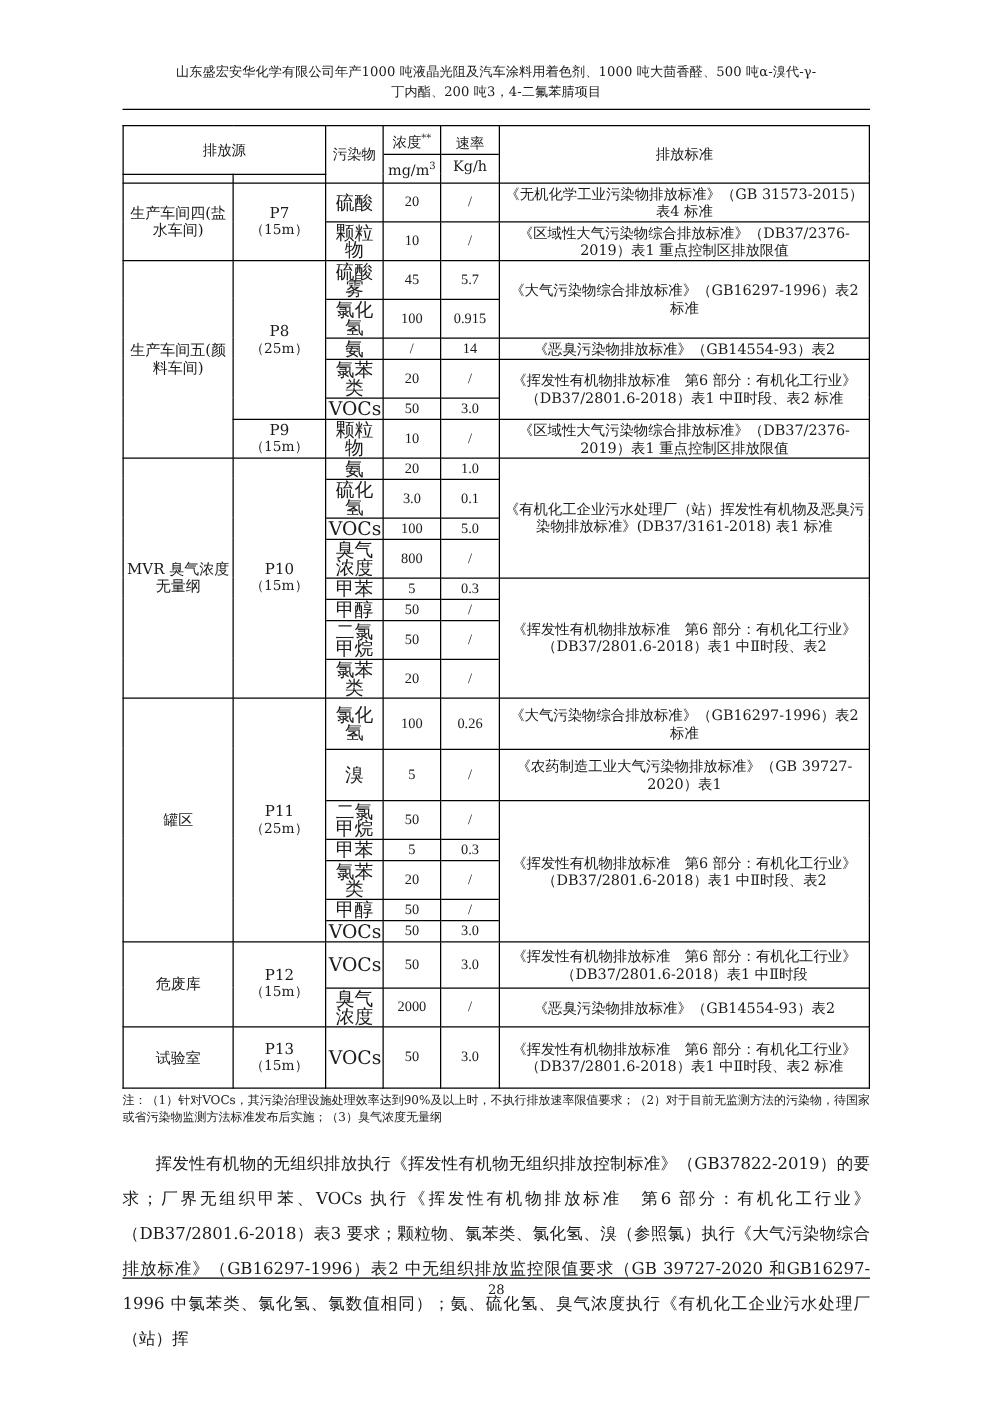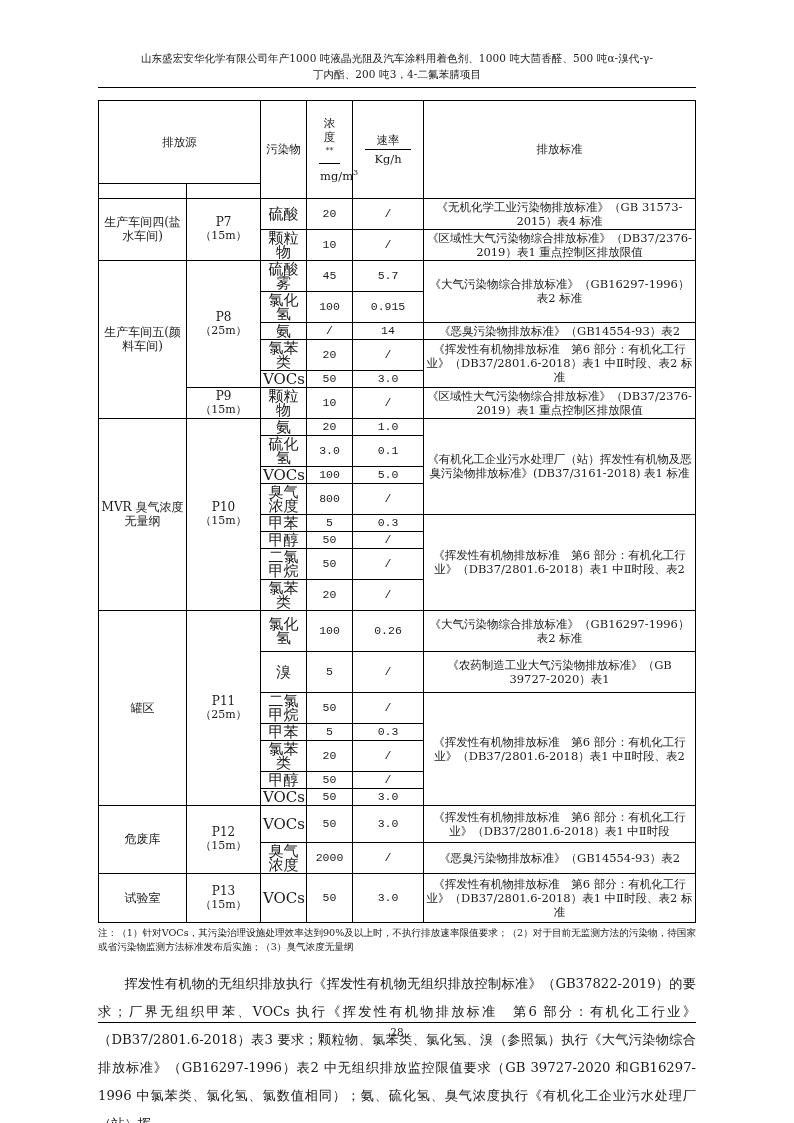--- a/index.html
+++ b/index.html
@@ -51,33 +51,33 @@
     padding: 1px 2px;
     line-height: 14px;
     font-weight: normal;
   }
   th.h-src   { width: 88px; }
   th.h-pol   { width: 74px; }
   th.h-conc  { width: 46px; }
   th.h-rate  { width: 46px; }
   th.h-std   { width: auto; }
 
-  .hdr-split { padding: 12px !important; }
+  .hdr-split { padding: 0 !important; }
   .hdr-split .t {
     border-bottom: 0.8px solid #000;
     padding: 3px 1px 2px;
   }
   .hdr-split .b { padding: 2px 1px 3px; }
 
   .src-cell { line-height: 16px; font-size: 12px; }
   .stack-cell { line-height: 15px; font-size: 12px; margin-top: 39px; }
   .stack-cell .h { display: block; }
   .stack-cell .m { display: block; font-size: 11px; }
   .pol-cell { font-size: 15px; }
-  .num-cell { font-size: 11.5px; font-family: Liberation Mono, monospace; }
+  .num-cell { font-size: 11.5px; font-family: Liberation Serif, serif; }
   .std-cell {
     text-align: center;
     line-height: 15.5px;
     font-size: 11.5px;
     padding: 2px 4px;
   }
   sup { font-size: 8px; vertical-align: super; }
 
   
   .note {

